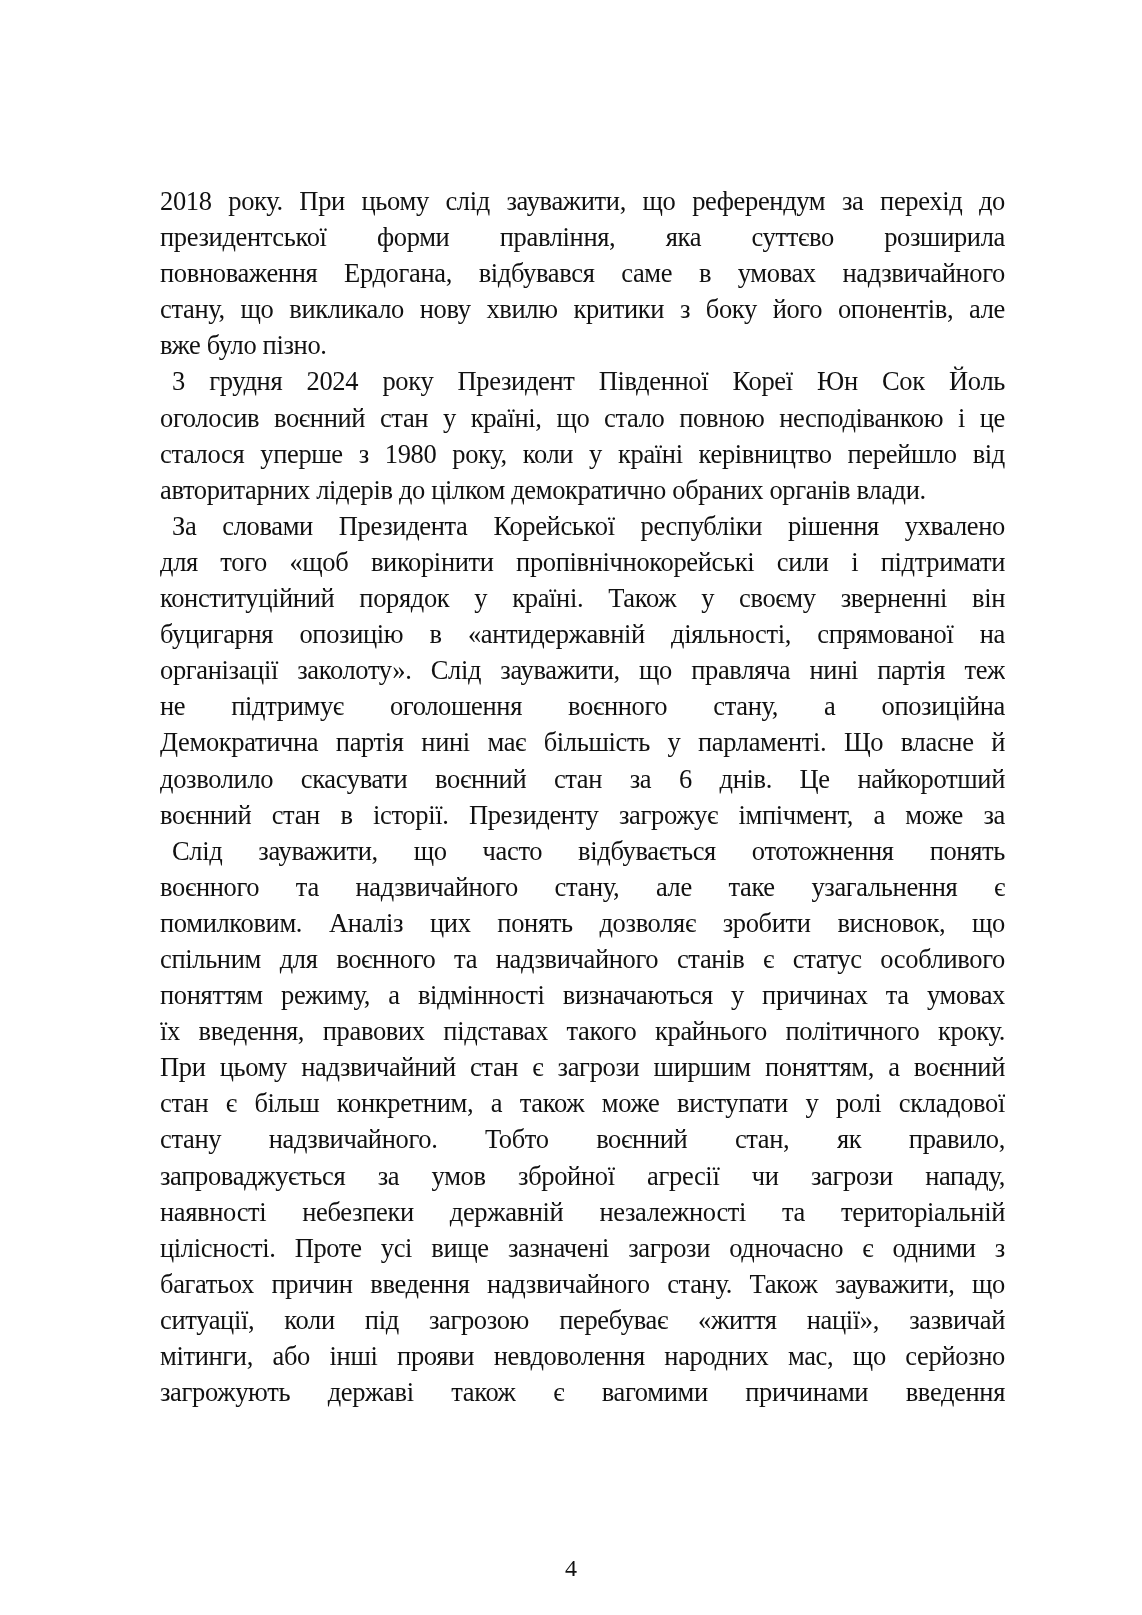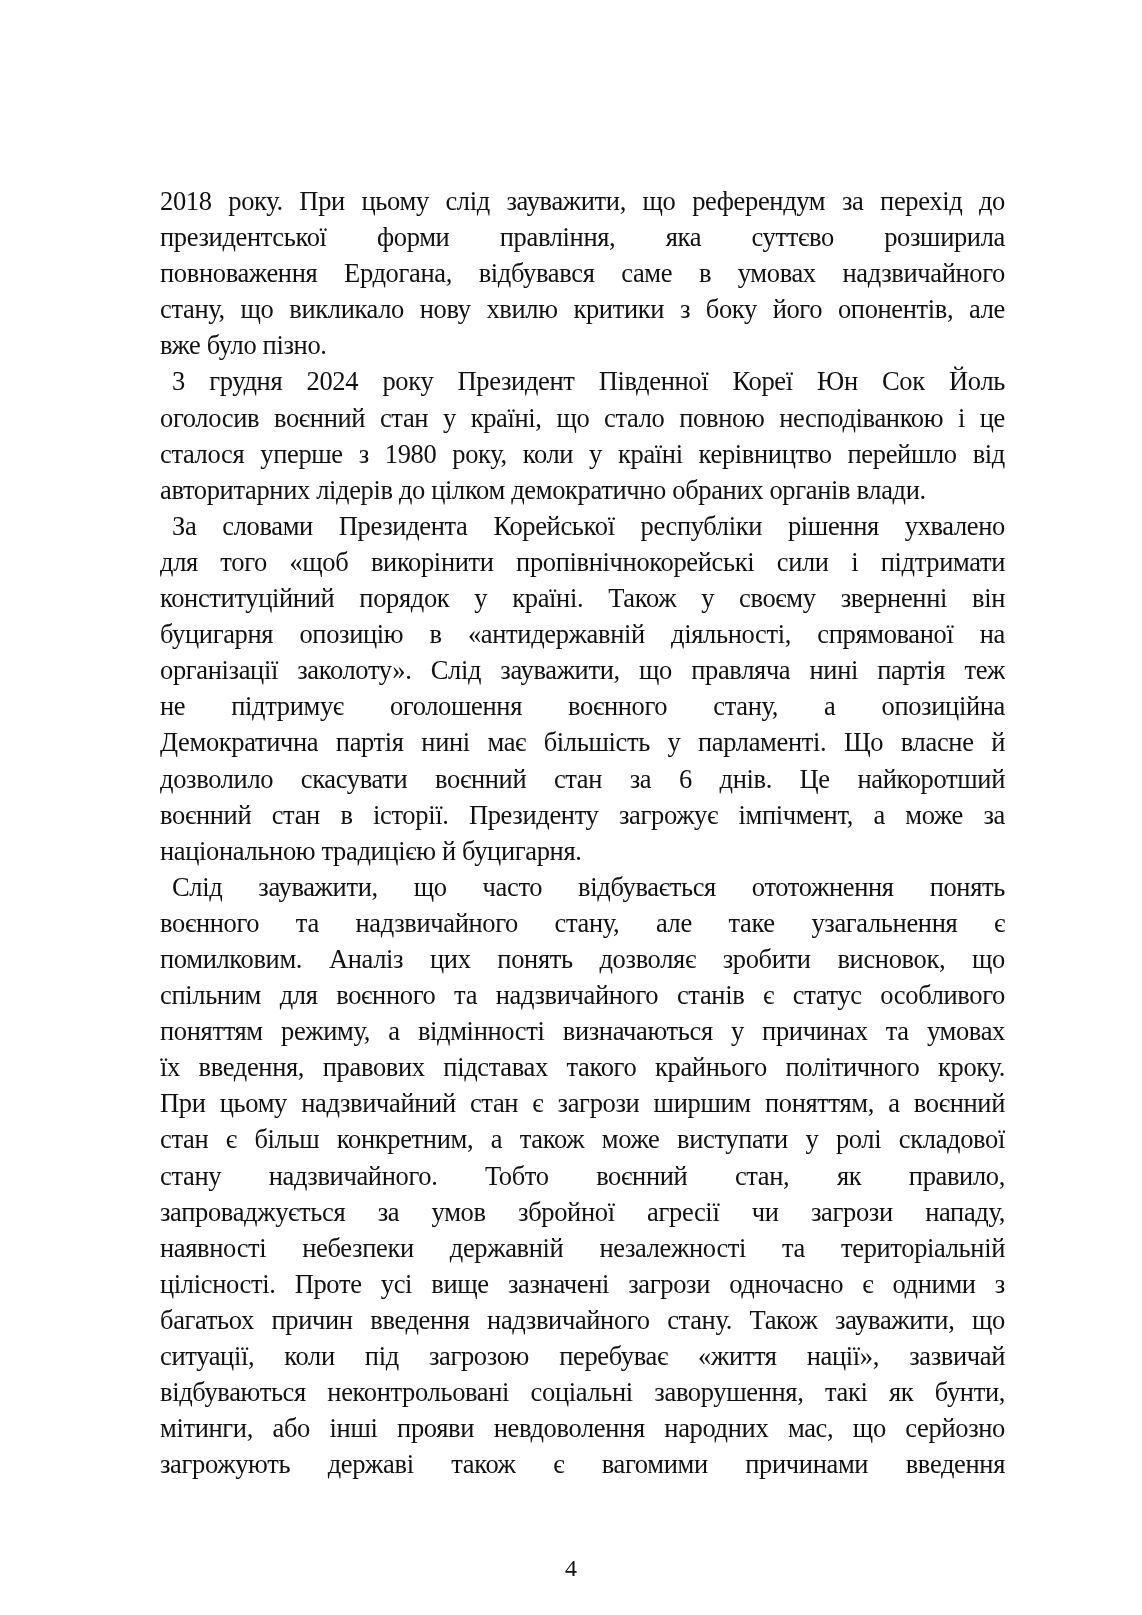--- a/index.html
+++ b/index.html
@@ -78,38 +78,36 @@
   <div class="para">
     <span class="line indent">За словами Президента Корейської республіки рішення ухвалено</span>
     <span class="line">для того «щоб викорінити пропівнічнокорейські сили і підтримати</span>
     <span class="line">конституційний порядок у країні. Також у своєму зверненні він</span>
     <span class="line">буцигарня опозицію в «антидержавній діяльності, спрямованої на</span>
     <span class="line">організації заколоту». Слід зауважити, що правляча нині партія теж</span>
     <span class="line">не підтримує оголошення воєнного стану, а опозиційна</span>
     <span class="line">Демократична партія нині має більшість у парламенті. Що власне й</span>
     <span class="line">дозволило скасувати воєнний стан за 6 днів. Це найкоротший</span>
     <span class="line">воєнний стан в історії. Президенту загрожує імпічмент, а може за</span>
-    <span class="line last">національною традицією й буцигарня.</span>
   </div>
 
   <div class="para">
     <span class="line indent">Слід зауважити, що часто відбувається ототожнення понять</span>
     <span class="line">воєнного та надзвичайного стану, але таке узагальнення є</span>
     <span class="line">помилковим. Аналіз цих понять дозволяє зробити висновок, що</span>
     <span class="line">спільним для воєнного та надзвичайного станів є статус особливого</span>
     <span class="line">поняттям режиму, а відмінності визначаються у причинах та умовах</span>
     <span class="line">їх введення, правових підставах такого крайнього політичного кроку.</span>
     <span class="line">При цьому надзвичайний стан є загрози ширшим поняттям, а воєнний</span>
     <span class="line">стан є більш конкретним, а також може виступати у ролі складової</span>
     <span class="line">стану надзвичайного. Тобто воєнний стан, як правило,</span>
     <span class="line">запроваджується за умов збройної агресії чи загрози нападу,</span>
     <span class="line">наявності небезпеки державній незалежності та територіальній</span>
     <span class="line">цілісності. Проте усі вище зазначені загрози одночасно є одними з</span>
     <span class="line">багатьох причин введення надзвичайного стану. Також зауважити, що</span>
     <span class="line">ситуації, коли під загрозою перебуває «життя нації», зазвичай</span>
-    <span class="line">відбуваються неконтрольовані соціальні заворушення, такі як бунти,</span>
     <span class="line">мітинги, або інші прояви невдоволення народних мас, що серйозно</span>
     <span class="line">загрожують державі також є вагомими причинами введення</span>
   </div>
 
 </div>
 
 <div class="page-number">4</div>
 
 </body></html>

